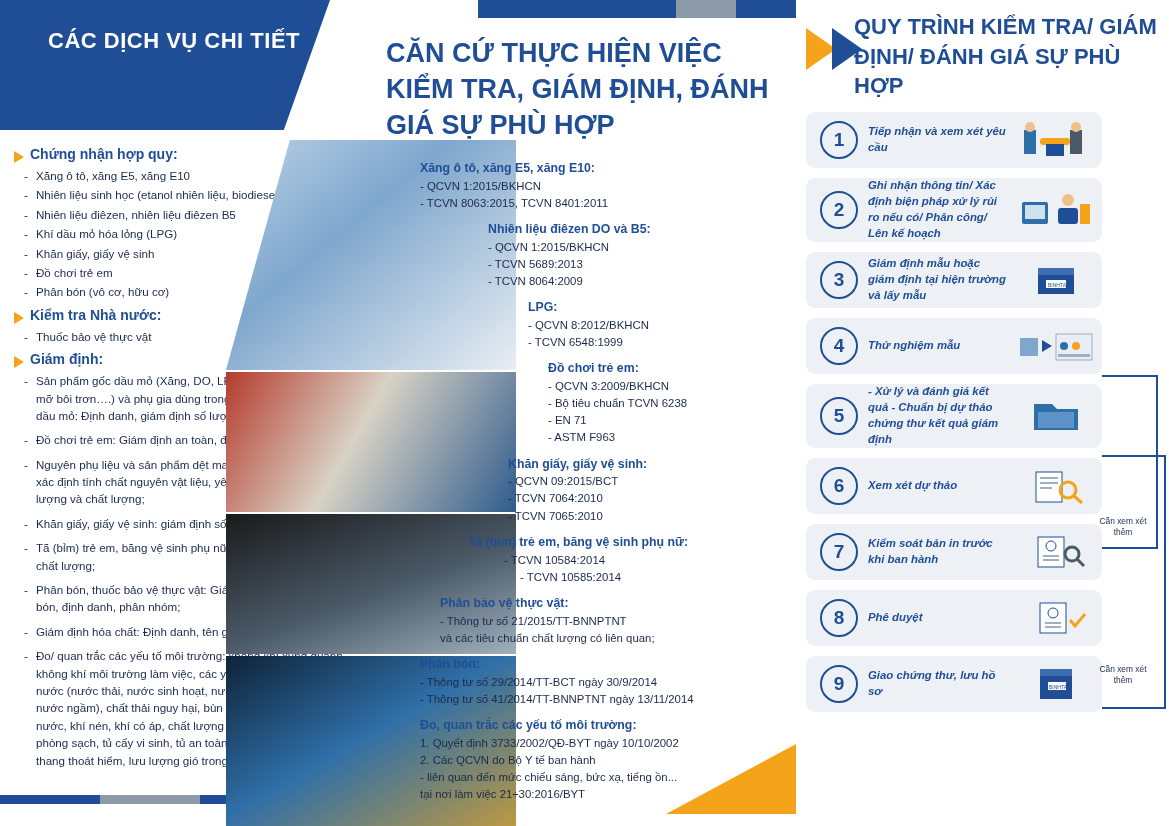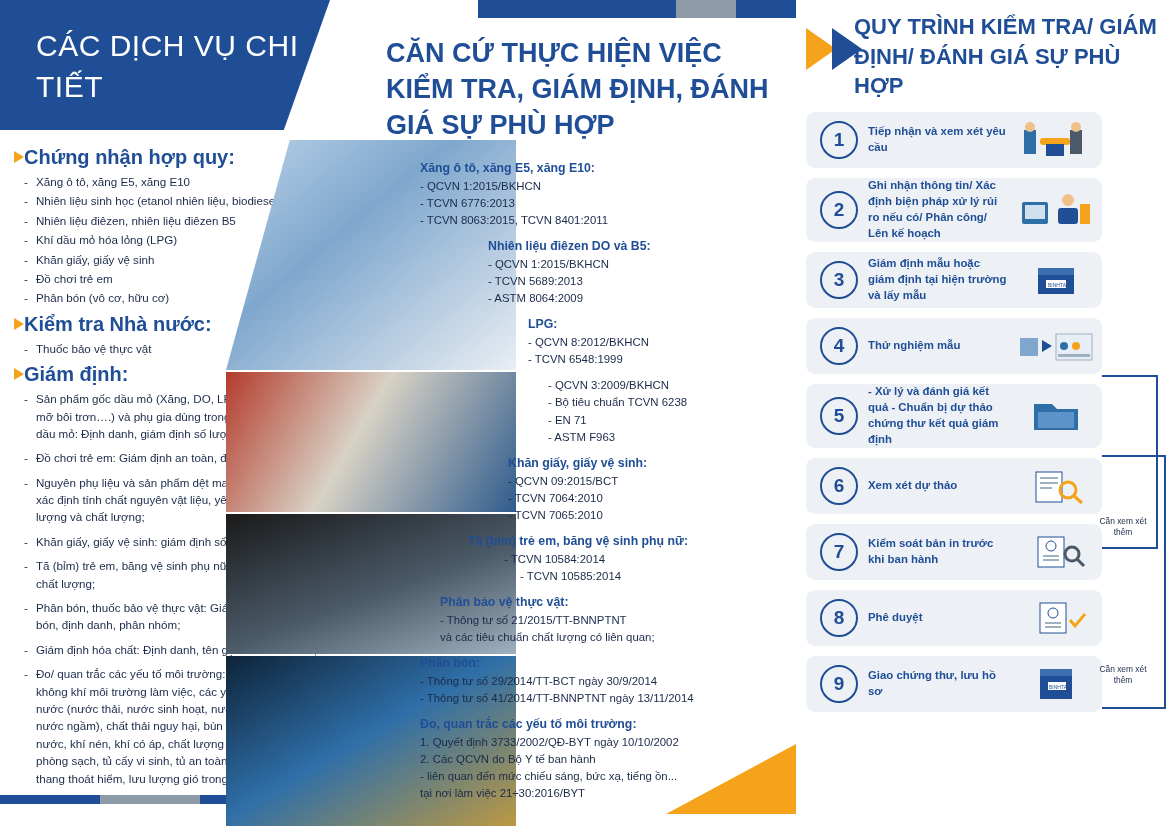--- a/index.html
+++ b/index.html
@@ -14,31 +14,31 @@
   
   .left-panel{
     position:absolute;left:0;top:0;width:356px;height:826px;
   }
   .left-header{
     position:absolute;left:0;top:0;width:330px;height:130px;
     background:#1f4e96;
     clip-path:polygon(0 0, 100% 0, 86% 100%, 0 100%);
   }
   .left-header-title{
-    position:absolute;left:36px;top:26px;width:270px;
-    color:#ffffff;font-size:30px;font-weight:normal;line-height:1.35;
+    position:absolute;left:48px;top:26px;width:270px;
+    color:#ffffff;font-size:22px;font-weight:bold;line-height:1.35;
     letter-spacing:0.5px;
   }
   .left-body{
     position:absolute;left:14px;top:140px;width:340px;
   }
   .sec{margin-bottom:6px;}
   .sec-head{
-    display:flex;align-items:flex-start;
-    font-size:20px;font-weight:bold;color:#1f4e96;margin:6px 0 4px 0;
+    display:flex;align-items:flex-start;gap:6px;
+    font-size:14px;font-weight:bold;color:#1f4e96;margin:6px 0 4px 0;
   }
   .tri{
     width:0;height:0;border-left:10px solid #f5a31a;
     border-top:6px solid transparent;border-bottom:6px solid transparent;
     margin-top:5px;flex:none;
   }
   .bullets{margin:0;padding:0;list-style:none;}
   .bullets li{
     font-size:11.6px;line-height:1.5;color:#1b2a4a;
     padding-left:22px;position:relative;margin-bottom:2px;
@@ -103,20 +103,21 @@
   }
   .step-num{
     width:34px;height:34px;border-radius:50%;border:2px solid #1f4e96;
     color:#1f4e96;font-size:19px;font-weight:bold;
     display:flex;align-items:center;justify-content:center;
     margin-left:14px;flex:none;background:#edf1f6;
   }
   .step-label{
     margin-left:10px;font-size:11.4px;font-weight:bold;color:#1f4e96;line-height:1.4;
     width:140px;
+    font-style:italic;
   }
   .step-icon{
     position:absolute;right:8px;top:50%;transform:translateY(-50%);
     width:76px;height:40px;
   }
   .side-note{
     position:absolute;font-size:8.4px;color:#1b2a4a;line-height:1.3;text-align:center;
   }
   .side-line{position:absolute;border:1px solid #1f4e96;border-left:none;}
 </style>
@@ -191,38 +192,38 @@
     <div class="ph ph2"></div>
     <div class="ph ph3"></div>
     <div class="ph ph4"></div>
   </div>
 
   <div class="center-text">
 
     <div class="ct-group">
       <div class="ct-title">Xăng ô tô, xăng E5, xăng E10:</div>
       <div class="ct-line">- QCVN 1:2015/BKHCN</div>
-      <div class="ct-line">- TCVN 6776:2013</div>
       <div class="ct-line">- TCVN 8063:2015, TCVN 8401:2011</div>
     </div>
 
     <div class="ct-group" style="margin-left:68px">
       <div class="ct-title">Nhiên liệu điêzen DO và B5:</div>
       <div class="ct-line">- QCVN 1:2015/BKHCN</div>
       <div class="ct-line">- TCVN 5689:2013</div>
-      <div class="ct-line">- ASTM 8064:2009</div>
+      <div class="ct-line">- TCVN 8064:2009</div>
     </div>
 
     <div class="ct-group" style="margin-left:108px">
       <div class="ct-title">LPG:</div>
       <div class="ct-line">- QCVN 8:2012/BKHCN</div>
       <div class="ct-line">- TCVN 6548:1999</div>
     </div>
 
     <div class="ct-group" style="margin-left:128px">
+      <div class="ct-title">Đồ chơi trẻ em:</div>
       <div class="ct-line">- QCVN 3:2009/BKHCN</div>
       <div class="ct-line">- Bộ tiêu chuẩn TCVN 6238</div>
       <div class="ct-line">- EN 71</div>
       <div class="ct-line">- ASTM F963</div>
     </div>
 
     <div class="ct-group" style="margin-left:88px">
       <div class="ct-title">Khăn giấy, giấy vệ sinh:</div>
       <div class="ct-line">- QCVN 09:2015/BCT</div>
       <div class="ct-line">- TCVN 7064:2010</div>

